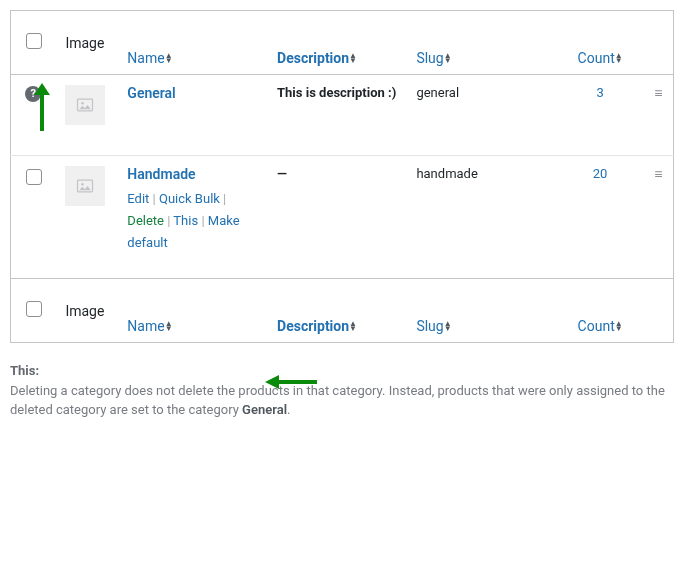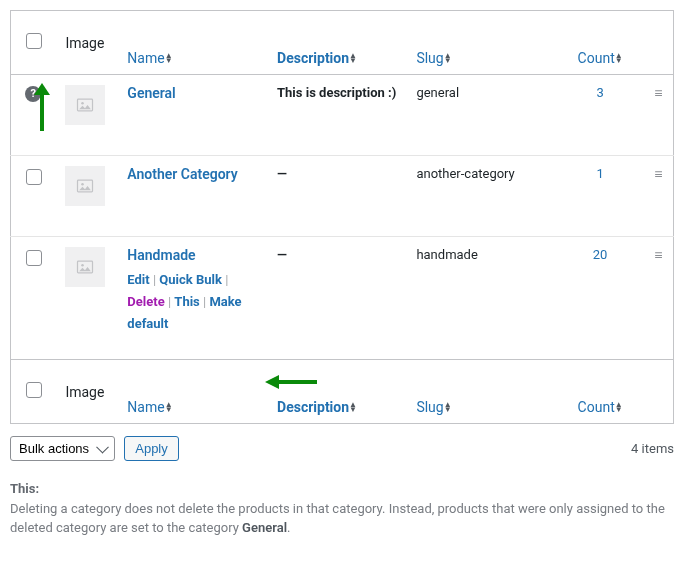--- a/index.html
+++ b/index.html
@@ -88,22 +88,22 @@
     font-weight: 600;
     text-decoration: none;
     font-size: 14px;
   }
   .row-actions {
     margin-top: 6px;
     font-size: 13px;
     color: #a7aaad;
     line-height: 1.7;
   }
-  .row-actions a { color: #2271b1; text-decoration: none; font-weight: bold; }
-  .row-actions a.delete { color: #a21caf; }
+  .row-actions a { color: #2271b1; text-decoration: none; }
+  .row-actions a.delete { color: #15803d; }
   .row-actions .sep { color: #a7aaad; }
   .count-link { color: #2271b1; text-decoration: none; }
   .drag-handle {
     display: inline-block;
     cursor: move;
     color: #8c8f94;
     font-size: 14px;
   }
   .help-badge {
     display: inline-flex;
@@ -206,37 +206,20 @@
                 <rect x="3" y="5" width="18" height="14" rx="1" fill="none" stroke="currentColor" stroke-width="1.5"></rect>
                 <circle cx="9" cy="10" r="1.5"></circle>
                 <path d="M5 17l4-4 3 3 3-4 4 5"></path>
               </svg>
             </div>
           </td>
       <td class="col-name"><a href="#" class="name-link">General</a></td>
       <td class="col-desc">This is description :)</td>
       <td class="col-slug">general</td>
       <td class="col-count"><a href="#" class="count-link">3</a></td>
-      <td class="col-drag"><span class="drag-handle">≡</span></td>
-    </tr>
-    <tr>
-      <td class="col-cb"><input type="checkbox" style=""></td>
-      <td class="col-img">
-            <div class="thumb">
-              <svg viewBox="0 0 24 24" fill="currentColor">
-                <rect x="3" y="5" width="18" height="14" rx="1" fill="none" stroke="currentColor" stroke-width="1.5"></rect>
-                <circle cx="9" cy="10" r="1.5"></circle>
-                <path d="M5 17l4-4 3 3 3-4 4 5"></path>
-              </svg>
-            </div>
-          </td>
-      <td class="col-name"><a href="#" class="name-link">Another Category</a></td>
-      <td class="col-desc">—</td>
-      <td class="col-slug">another-category</td>
-      <td class="col-count"><a href="#" class="count-link">1</a></td>
       <td class="col-drag"><span class="drag-handle">≡</span></td>
     </tr>
     <tr class="with-actions">
       <td class="col-cb"><input type="checkbox" style=""></td>
       <td class="col-img">
             <div class="thumb">
               <svg viewBox="0 0 24 24" fill="currentColor">
                 <rect x="3" y="5" width="18" height="14" rx="1" fill="none" stroke="currentColor" stroke-width="1.5"></rect>
                 <circle cx="9" cy="10" r="1.5"></circle>
                 <path d="M5 17l4-4 3 3 3-4 4 5"></path>
@@ -273,31 +256,20 @@
             </a></th>
       <th class="col-count sortable"><a href="#">
               <span>Count</span>
               <span class="sort-icon">▲<br>▼</span>
             </a></th>
       <th class="col-drag"></th>
     </tr>
   </tfoot>
 </table>
 
-<div class="below-table">
-  <div>
-    <span class="select-wrap">
-      <select class="bulk-select">
-        <option>Bulk actions</option>
-      </select>
-    </span>
-    <button class="apply-btn">Apply</button>
-  </div>
-  <span class="items-count">4 items</span>
-</div>
 
 <div class="note-block">
   <strong>This:</strong><br>
   <span>Deleting a category does not delete the products in that category. Instead, products that were only assigned to the deleted category are set to the category </span><span class="default-cat">General</span><span>.</span>
 </div>
 
 <svg class="arrow-annotation arrow-green" style="left:22px; top:73px;" width="20" height="48">
   <line x1="10" y1="48" x2="10" y2="8" stroke="#0a8a0a" stroke-width="4"></line>
   <polygon points="10,0 2,12 18,12" fill="#0a8a0a"></polygon>
 </svg>

